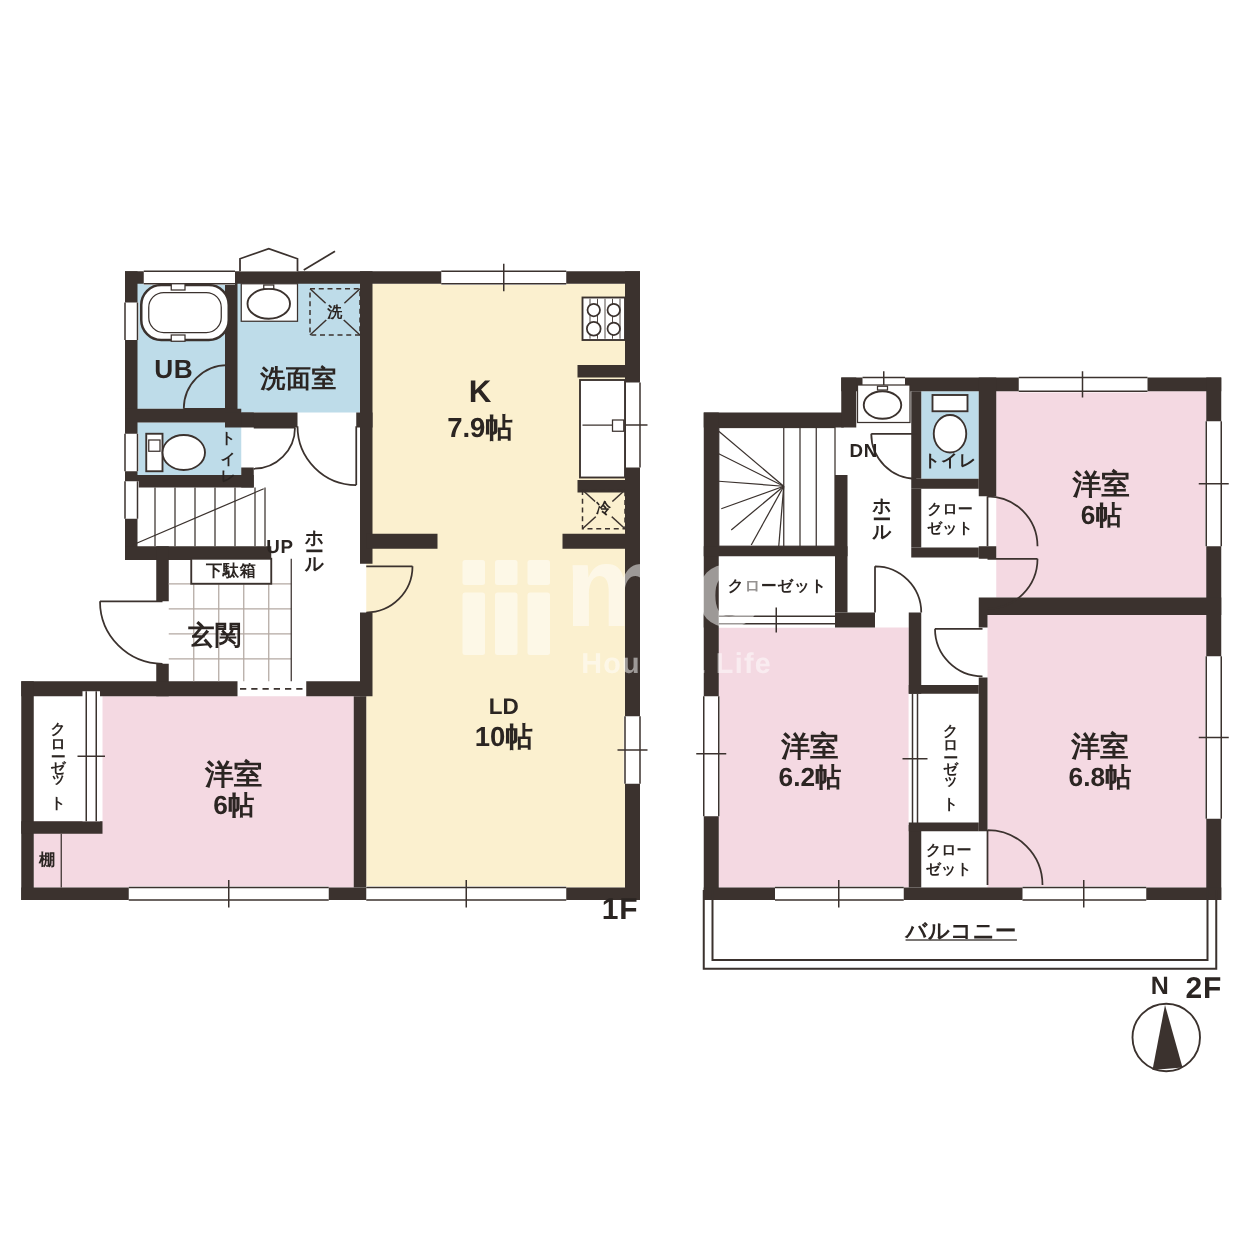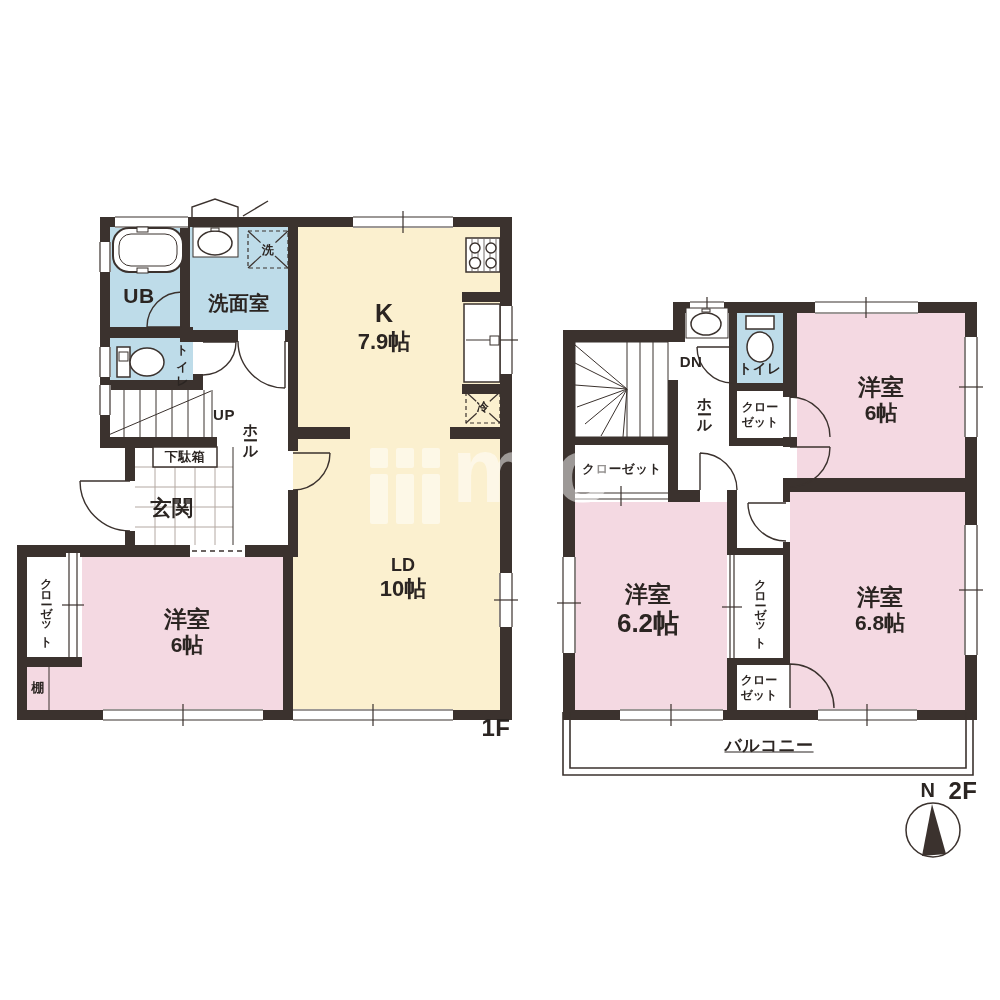--- a/index.html
+++ b/index.html
@@ -337,21 +337,21 @@
   <g>
     <circle cx="933" cy="830" r="27" fill="#fff" stroke="#3b322e" stroke-width="1.5"></circle>
     <polygon points="932,804 922,856 946,854" fill="#3b322e"></polygon>
   </g>
 </svg>
 
 <div class="lbl" style="left:139px;top:296px;font-size:21px;">UB</div>
 <div class="lbl" style="left:239px;top:303px;font-size:20px;">洗面室</div>
 <div class="lbl" style="left:268px;top:250px;font-size:12px;">洗</div>
 <div class="lbl v" style="left:182px;top:360px;font-size:12px;">トイレ</div>
-<div class="lbl" style="left:224px;top:414px;font-size:15px;">UP</div>
+<div class="lbl" style="left:224px;top:438px;font-size:15px;">UP</div>
 <div class="lbl v" style="left:250px;top:434px;font-size:15px;">ホール</div>
 <div class="lbl" style="left:185px;top:457px;font-size:13px;">下駄箱</div>
 <div class="lbl" style="left:172px;top:508px;font-size:21px;">玄関</div>
 <div class="rl" style="left:384px;top:327px;">
   <span style="font-size:25px;">K</span>
   <span style="font-size:22px;">7.9帖</span>
 </div>
 <div class="lbl" style="left:483px;top:407px;font-size:12px;">冷</div>
 <div class="rl" style="left:403px;top:579px;">
   <span style="font-size:18px;">LD</span>
@@ -377,35 +377,36 @@
   <span style="font-size:23px;">洋室</span>
   <span style="font-size:21px;">6帖</span>
 </div>
 <div class="lbl v" style="left:760px;top:607px;font-size:12px;letter-spacing:1px;">クローゼット</div>
 <div class="rl" style="left:759px;top:688px;line-height:1.25;">
   <span style="font-size:12px;">クロー</span>
   <span style="font-size:12px;">ゼット</span>
 </div>
 <div class="rl" style="left:648px;top:610px;">
   <span style="font-size:23px;">洋室</span>
-  <span style="font-size:26px;">6.2帖</span>
+  <span style="font-size:21px;">6.2帖</span>
 </div>
 <div class="rl" style="left:880px;top:610px;">
   <span style="font-size:23px;">洋室</span>
   <span style="font-size:21px;">6.8帖</span>
 </div>
 <div class="lbl" style="left:769px;top:745px;font-size:17px;text-decoration:underline;">バルコニー</div>
 <div class="lbl" style="left:928px;top:790px;font-size:20px;">N</div>
 <div class="lbl" style="left:963px;top:791px;font-size:24px;">2F</div>
 
 <div id="watermark">
   <div>
     <div class="wm-bar" style="left:370px;top:448px;width:18px;height:20px;"></div>
     <div class="wm-bar" style="left:370px;top:474px;width:18px;height:50px;"></div>
     <div class="wm-bar" style="left:396px;top:448px;width:18px;height:20px;"></div>
     <div class="wm-bar" style="left:396px;top:474px;width:18px;height:50px;"></div>
     <div class="wm-bar" style="left:422px;top:448px;width:18px;height:20px;"></div>
     <div class="wm-bar" style="left:422px;top:474px;width:18px;height:50px;"></div>
   </div>
   <div class="wm-text" style="left:452px;top:424px;font-size:92px;line-height:1;letter-spacing:-2px;">mio</div>
+  <div class="wm-text" style="left:465px;top:517px;font-size:23px;letter-spacing:1px;">House &amp; Life</div>
 </div>
 
 </div>
 
 </body></html>

